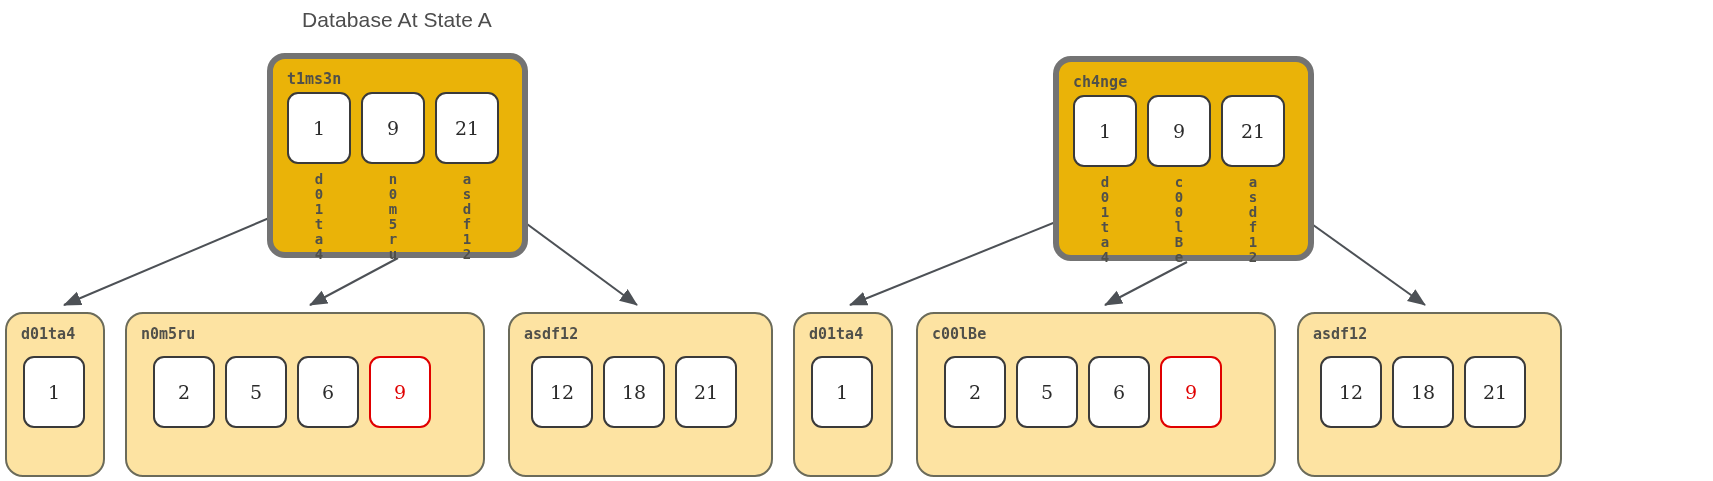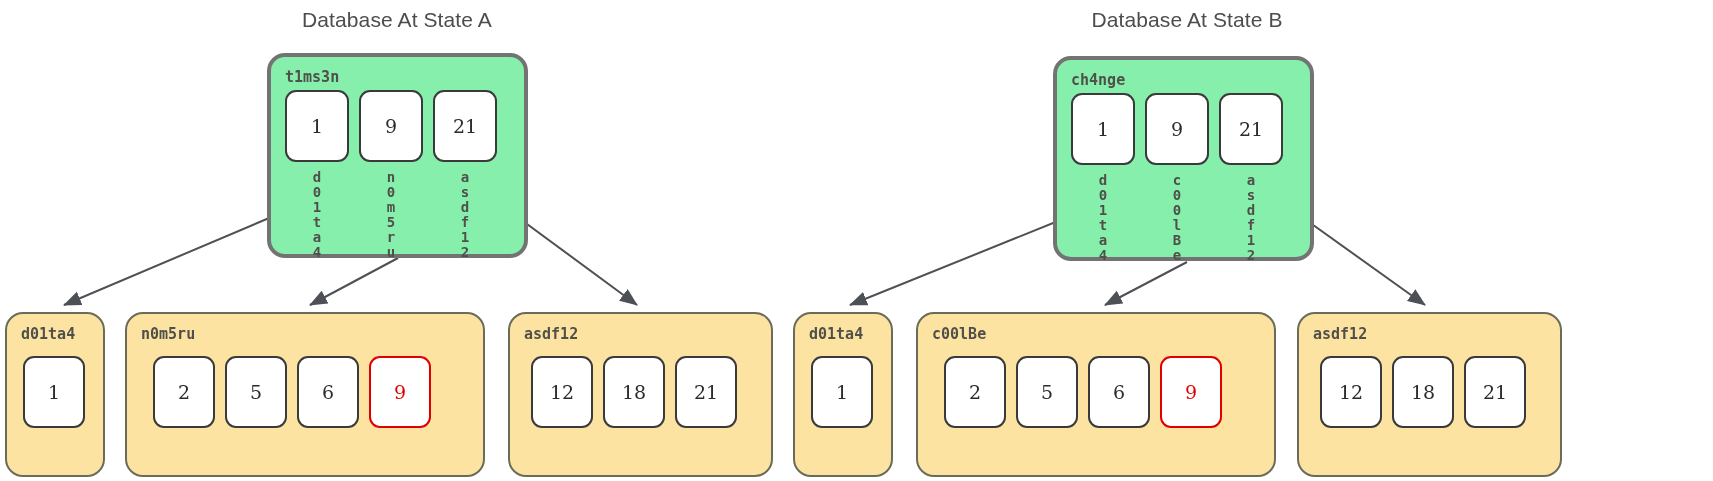--- a/index.html
+++ b/index.html
@@ -43,22 +43,22 @@
     pointer-events: none;
   }
 
   
   .node {
     position: absolute;
     box-sizing: border-box;
     border-radius: 18px;
   }
   .node.internal {
-    background: #86efac;
-    border: 4px solid #737373;
+    background: #eab308;
+    border: 6px solid #737373;
   }
   .node.leaf {
     background: #fde3a2;
     border: 2px solid #6b6b5a;
   }
 
   .node-label {
     position: absolute;
     font-family: "DejaVu Sans Mono", "Liberation Mono", monospace;
     font-size: 15px;
@@ -133,21 +133,20 @@
     line-height: 1;
   }
 </style>
 </head>
 <body>
 
 <div id="stage">
 
   <div class="panel-title" style="left:272px; top:8px; width:250px;">Database At State A</div>
 
-  <div class="panel-title" style="left:1062px; top:8px; width:250px;">Database At State B</div>
 
   <svg id="edges" viewBox="0 0 1713 481" width="1713" height="481" xmlns="http://www.w3.org/2000/svg">
     <defs>
       <marker id="ah" markerWidth="10" markerHeight="10" refX="8.5" refY="3.6" orient="auto" markerUnits="strokeWidth">
         <path d="M0,0 L9,3.6 L0,7.2 z" fill="#4d5156"></path>
       </marker>
     </defs>
 
     <g>
       <line x1="281" y1="213" x2="64" y2="305" stroke="#4d5156" stroke-width="2" marker-end="url(#ah)"></line>

